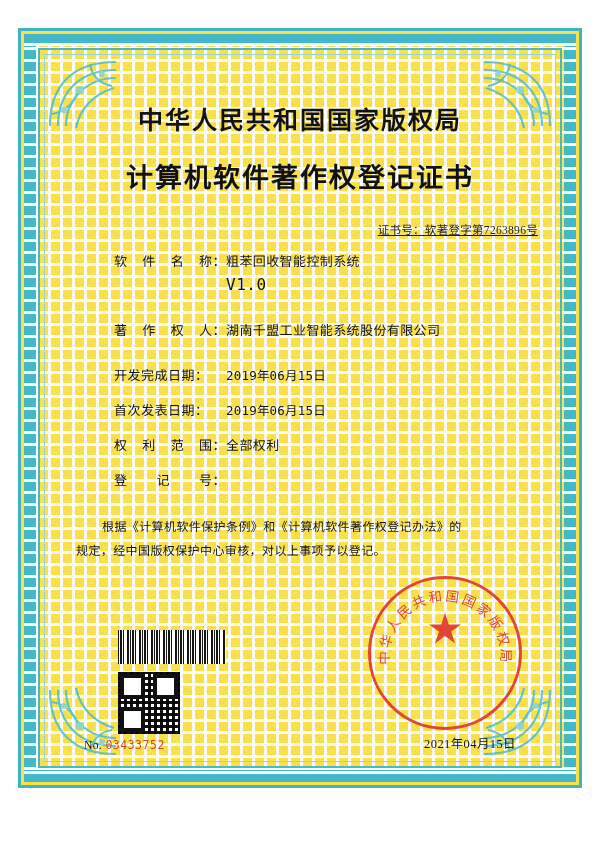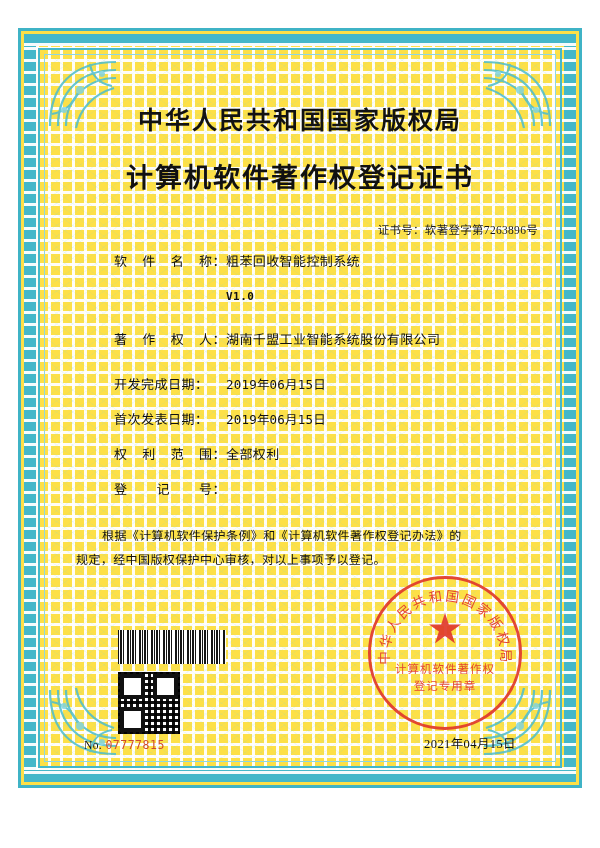--- a/index.html
+++ b/index.html
@@ -118,20 +118,21 @@
     font-family: Liberation Serif, serif;
   }
 
   .cert-no {
     text-align: right;
     font-size: 11.5px;
     color: #1a1a1a;
     margin-top: 26px;
     padding-right: 4px;
     letter-spacing: 0.3px;
+    text-decoration: underline;
   }
 
   .fields {
     margin-top: 14px;
     padding-left: 56px;
   }
   .field-row {
     display: flex;
     align-items: flex-start;
     margin-bottom: 16px;
@@ -149,24 +150,23 @@
     justify-content: space-between;
   }
   .field-label.spread span { display: inline-block; }
   .field-value {
     flex: 1;
     letter-spacing: 0.4px;
   }
   .field-value .ver {
     display: block;
     font-family: "DejaVu Sans Mono", "Liberation Mono", monospace;
-    font-size: 11px;
-    margin-top: 20px;
+    font-size: 16px;
+    margin-top: 5px;
     letter-spacing: 0.5px;
-    font-weight: bold;
   }
   .field-value.mono {
     font-family: "DejaVu Sans Mono", "Liberation Mono", monospace;
     font-size: 12.5px;
     letter-spacing: 0.2px;
   }
 
   .gap-lg { height: 10px; }
 
   .statement {
@@ -449,34 +449,30 @@
 
   <div class="codes">
     <div class="barcode"></div>
     <div class="qr">
       <div class="qr-bl"></div>
     </div>
   </div>
 
   <div class="serial">
     <span>No.</span>
-    <span class="num">07777815</span>
+    <span class="num">03433752</span>
   </div>
 
   <div class="issue-date">2021年04月15日</div>
 
   <div class="seal">
     <svg class="seal-arc" viewBox="0 0 148 148">
       <defs>
         <path id="arcpath" d="M 18,78 A 56,56 0 0 1 130,78"></path>
       </defs>
       <text text-anchor="middle">
         <textPath href="#arcpath" startOffset="50%">中华人民共和国国家版权局</textPath>
       </text>
     </svg>
     <div class="seal-star">★</div>
-    <div class="seal-lines">
-      <div>计算机软件著作权</div>
-      <div>登记专用章</div>
-    </div>
   </div>
 
 </div>
 
 </body></html>

